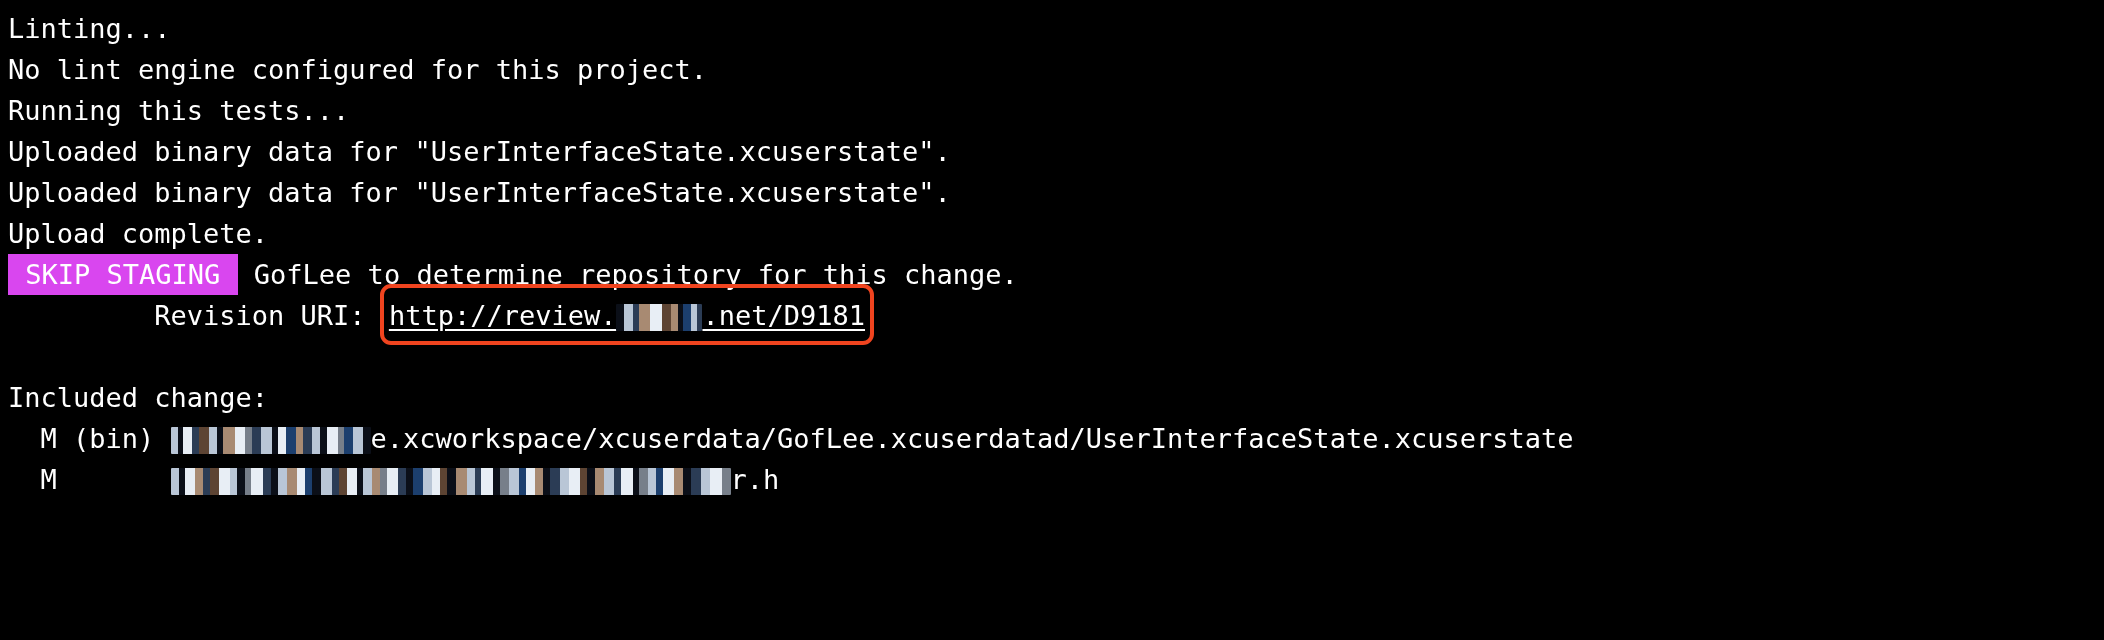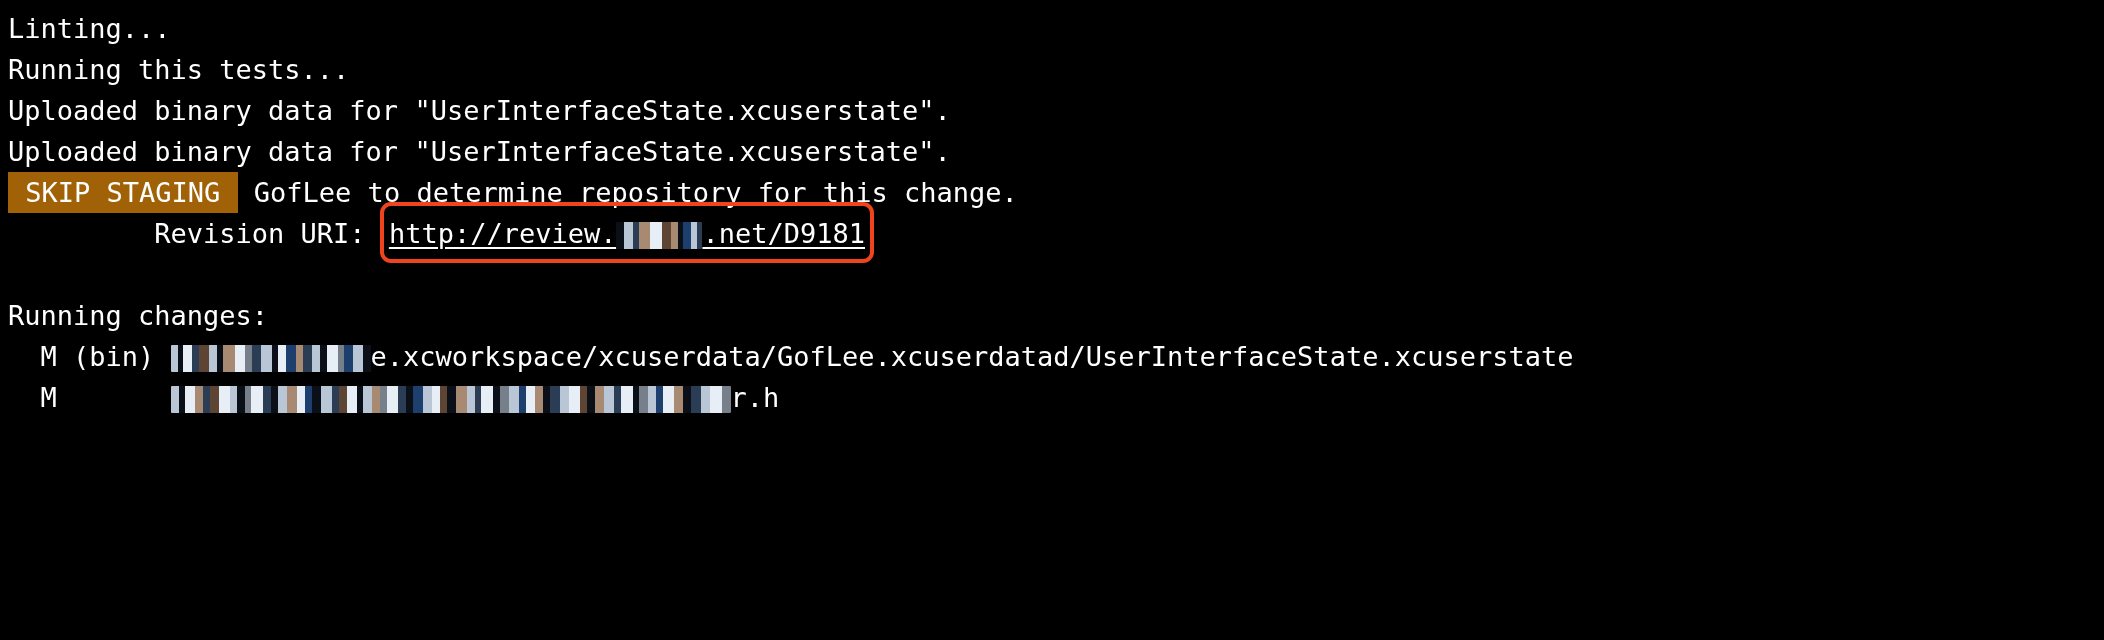--- a/index.html
+++ b/index.html
@@ -34,21 +34,21 @@
     white-space: pre;
     display: block;
     font-size: 27px;
     line-height: 41px;
   }
   .line.blank { color: transparent; }
 
   
   .badge-line { white-space: pre; }
   .badge {
-    background: #a16207;
+    background: #d946ef;
     color: #ffffff;
     padding: 0 1px;
     display: inline-block;
     line-height: 41px;
   }
 
   
   .uri-line {
     white-space: pre;
     position: relative;
@@ -100,30 +100,32 @@
   .r-brown { background: #5d4433; }
   .r-blue  { background: #1c3f6e; }
   .r-gray  { background: #777f8a; }
 </style>
 </head>
 <body>
 
 <div id="terminal">
 
   <div class="line">Linting...</div>
+  <div class="line">No lint engine configured for this project.</div>
   <div class="line">Running this tests...</div>
   <div class="line">Uploaded binary data for "UserInterfaceState.xcuserstate".</div>
   <div class="line">Uploaded binary data for "UserInterfaceState.xcuserstate".</div>
+  <div class="line">Upload complete.</div>
 
   <div class="line badge-line"><span class="badge"> SKIP STAGING </span><span> GofLee to determine repository for this change.</span></div>
 
 
   <div class="line uri-line"><span>         Revision URI: </span><span class="uri-wrap"><span class="annotation-box"></span><span class="uri-text"><span>http://review.</span><span class="redact" style="width:86px;"><i class="r-dark" style="left:0px;  width:8px;"></i><i class="r-lite" style="left:8px;  width:9px;"></i><i class="r-mid" style="left:17px; width:6px;"></i><i class="r-tan" style="left:23px; width:11px;"></i><i class="r-white" style="left:34px; width:12px;"></i><i class="r-brown" style="left:46px; width:9px;"></i><i class="r-tan" style="left:55px; width:7px;"></i><i class="r-dark" style="left:62px; width:5px;"></i><i class="r-blue" style="left:67px; width:8px;"></i><i class="r-lite" style="left:75px; width:6px;"></i><i class="r-mid" style="left:81px; width:5px;"></i></span><span>.net/D9181</span></span></span></div>
 
   <div class="line blank">&nbsp;</div>
 
-  <div class="line">Running changes:</div>
+  <div class="line">Included change:</div>
 
   <div class="line"><span>  M (bin) </span><span class="redact" style="width:200px;"><i class="r-lite" style="left:0px;   width:7px;"></i><i class="r-dark" style="left:7px;   width:5px;"></i><i class="r-white" style="left:12px;  width:9px;"></i><i class="r-mid" style="left:21px;  width:7px;"></i><i class="r-brown" style="left:28px;  width:10px;"></i><i class="r-lite" style="left:38px;  width:8px;"></i><i class="r-dark" style="left:46px;  width:6px;"></i><i class="r-tan" style="left:52px;  width:12px;"></i><i class="r-white" style="left:64px;  width:10px;"></i><i class="r-gray" style="left:74px;  width:7px;"></i><i class="r-mid" style="left:81px;  width:9px;"></i><i class="r-lite" style="left:90px;  width:11px;"></i><i class="r-dark" style="left:101px; width:6px;"></i><i class="r-white" style="left:107px; width:8px;"></i><i class="r-blue" style="left:115px; width:10px;"></i><i class="r-tan" style="left:125px; width:7px;"></i><i class="r-mid" style="left:132px; width:9px;"></i><i class="r-lite" style="left:141px; width:8px;"></i><i class="r-dark" style="left:149px; width:7px;"></i><i class="r-white" style="left:156px; width:11px;"></i><i class="r-gray" style="left:167px; width:6px;"></i><i class="r-blue" style="left:173px; width:9px;"></i><i class="r-lite" style="left:182px; width:10px;"></i><i class="r-dark" style="left:192px; width:8px;"></i></span><span>e.xcworkspace/xcuserdata/GofLee.xcuserdatad/UserInterfaceState.xcuserstate</span></div>
 
   <div class="line"><span>  M       </span><span class="redact" style="width:560px;"><i class="r-lite" style="left:0px;   width:8px;"></i><i class="r-dark" style="left:8px;   width:6px;"></i><i class="r-white" style="left:14px;  width:10px;"></i><i class="r-tan" style="left:24px;  width:8px;"></i><i class="r-mid" style="left:32px;  width:7px;"></i><i class="r-brown" style="left:39px;  width:9px;"></i><i class="r-white" style="left:48px;  width:11px;"></i><i class="r-lite" style="left:59px;  width:7px;"></i><i class="r-dark" style="left:66px;  width:8px;"></i><i class="r-gray" style="left:74px;  width:6px;"></i><i class="r-white" style="left:80px;  width:12px;"></i><i class="r-mid" style="left:92px;  width:8px;"></i><i class="r-dark" style="left:100px; width:7px;"></i><i class="r-lite" style="left:107px; width:9px;"></i><i class="r-tan" style="left:116px; width:10px;"></i><i class="r-white" style="left:126px; width:8px;"></i><i class="r-blue" style="left:134px; width:7px;"></i><i class="r-dark" style="left:141px; width:9px;"></i><i class="r-lite" style="left:150px; width:11px;"></i><i class="r-mid" style="left:161px; width:7px;"></i><i class="r-brown" style="left:168px; width:8px;"></i><i class="r-white" style="left:176px; width:10px;"></i><i class="r-dark" style="left:186px; width:6px;"></i><i class="r-lite" style="left:192px; width:9px;"></i><i class="r-tan" style="left:201px; width:8px;"></i><i class="r-gray" style="left:209px; width:7px;"></i><i class="r-white" style="left:216px; width:11px;"></i><i class="r-mid" style="left:227px; width:8px;"></i><i class="r-dark" style="left:235px; width:7px;"></i><i class="r-blue" style="left:242px; width:10px;"></i><i class="r-lite" style="left:252px; width:9px;"></i><i class="r-white" style="left:261px; width:8px;"></i><i class="r-brown" style="left:269px; width:7px;"></i><i class="r-dark" style="left:276px; width:9px;"></i><i class="r-tan" style="left:285px; width:11px;"></i><i class="r-lite" style="left:296px; width:8px;"></i><i class="r-mid" style="left:304px; width:6px;"></i><i class="r-white" style="left:310px; width:12px;"></i><i class="r-dark" style="left:322px; width:7px;"></i><i class="r-gray" style="left:329px; width:9px;"></i><i class="r-lite" style="left:338px; width:10px;"></i><i class="r-blue" style="left:348px; width:7px;"></i><i class="r-white" style="left:355px; width:9px;"></i><i class="r-tan" style="left:364px; width:8px;"></i><i class="r-dark" style="left:372px; width:7px;"></i><i class="r-mid" style="left:379px; width:10px;"></i><i class="r-lite" style="left:389px; width:9px;"></i><i class="r-white" style="left:398px; width:11px;"></i><i class="r-brown" style="left:409px; width:7px;"></i><i class="r-dark" style="left:416px; width:8px;"></i><i class="r-tan" style="left:424px; width:9px;"></i><i class="r-lite" style="left:433px; width:10px;"></i><i class="r-mid" style="left:443px; width:7px;"></i><i class="r-white" style="left:450px; width:12px;"></i><i class="r-dark" style="left:462px; width:6px;"></i><i class="r-gray" style="left:468px; width:9px;"></i><i class="r-lite" style="left:477px; width:8px;"></i><i class="r-blue" style="left:485px; width:7px;"></i><i class="r-white" style="left:492px; width:11px;"></i><i class="r-tan" style="left:503px; width:9px;"></i><i class="r-dark" style="left:512px; width:8px;"></i><i class="r-mid" style="left:520px; width:10px;"></i><i class="r-lite" style="left:530px; width:9px;"></i><i class="r-white" style="left:539px; width:12px;"></i><i class="r-gray" style="left:551px; width:9px;"></i></span><span>r.h</span></div>
 
 </div>
 
 </body></html>

